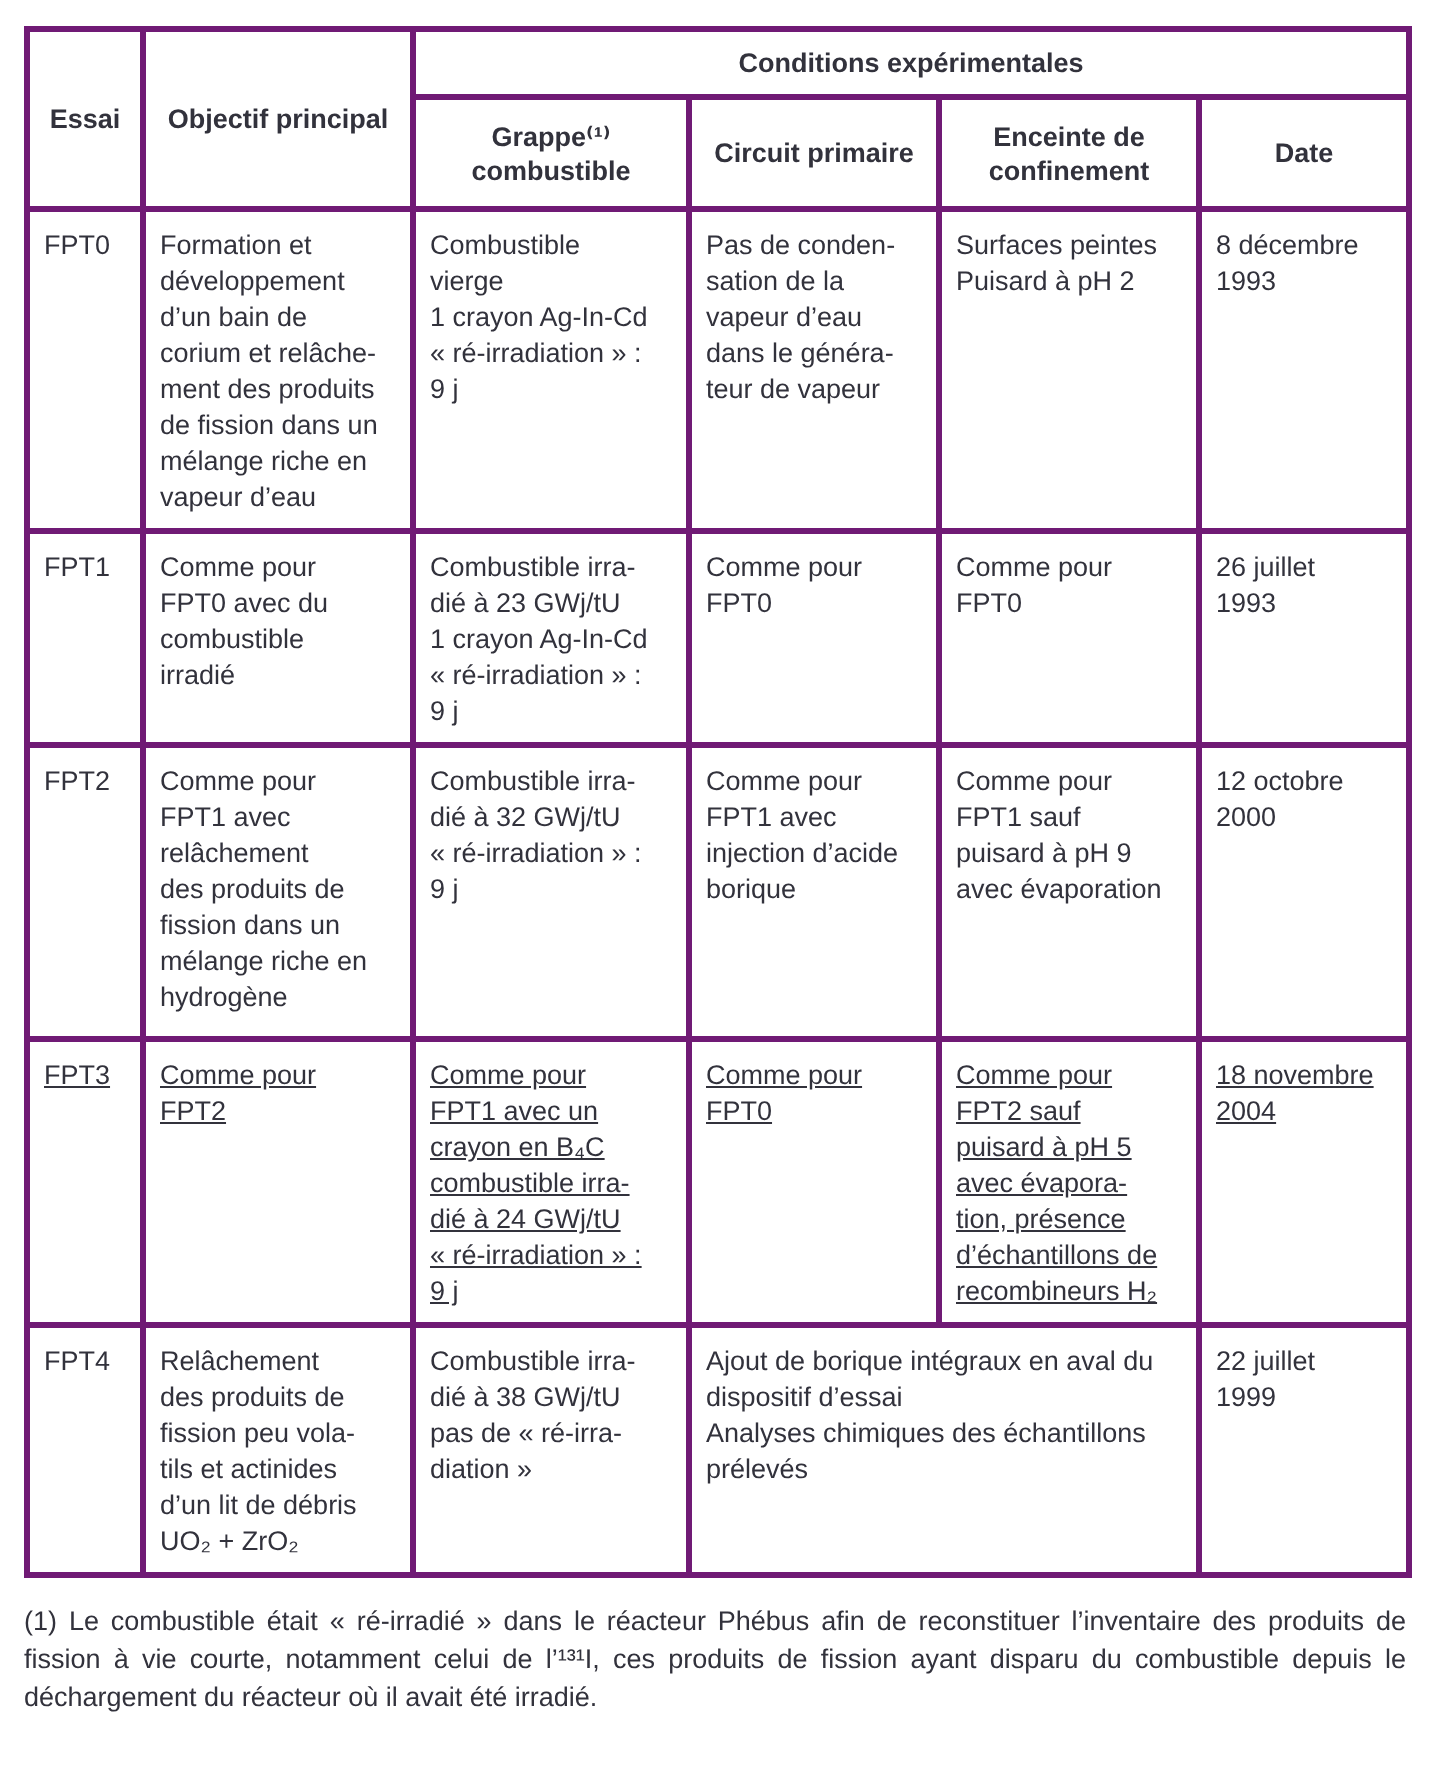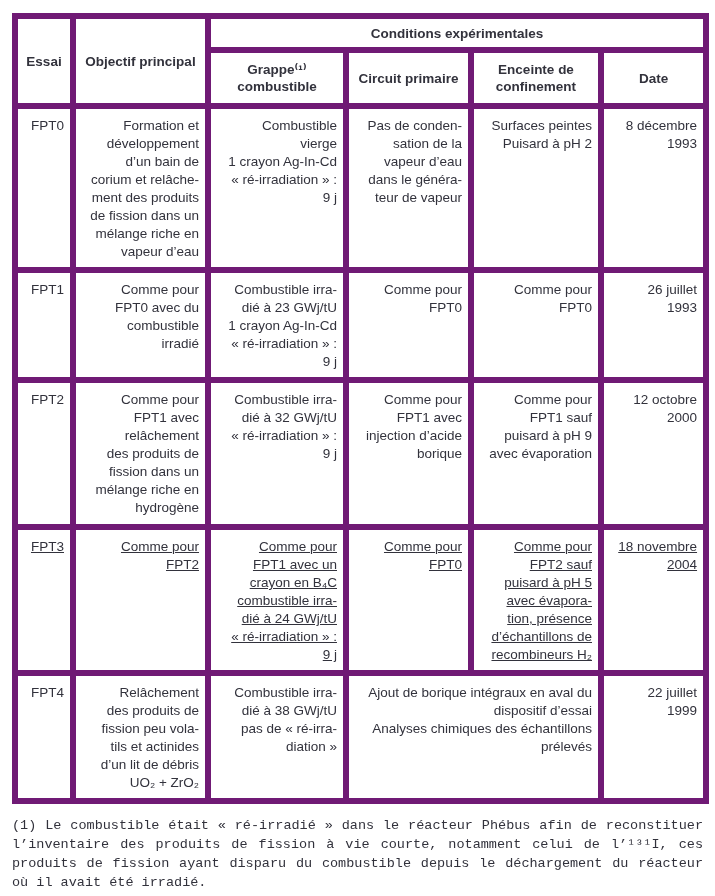--- a/index.html
+++ b/index.html
@@ -16,53 +16,52 @@
   .caption .cap-label { font-weight: bold; }
   .caption .cap-text { margin-left: 7px; }
 
   table.main {
     width: 691px;
     border-collapse: collapse;
     table-layout: fixed;
     border: 2px solid #6f6f6f;
   }
   table.main th, table.main td {
-    border: 6px solid #701a75;
+    border: 3px solid #701a75;
     font-size: 13.5px;
     white-space: pre-line;
     overflow: hidden;
   }
   table.main th {
     font-weight: bold;
     text-align: center;
     vertical-align: middle;
     line-height: 17px;
     padding: 4px 4px;
   }
   table.main td {
     vertical-align: top;
-    text-align: right;
+    text-align: left;
     padding: 8px 6px 6px 7px;
     line-height: 18px;
   }
   tr.hrow1 { height: 34px; }
   tr.hrow2 { height: 56px; margin-top: 16px; }
   tr.r0 { height: 160px; }
   tr.r1 { height: 101px; }
   tr.r2 { height: 147px; }
   tr.r3 { height: 142px; text-decoration: underline; }
   tr.r4 { height: 123px; border-radius: 25px; }
 
   .footnote {
     width: 691px;
     margin-top: 12px;
     font-size: 13.5px;
     line-height: 19px;
     text-align: justify;
-    font-family: Liberation Mono, monospace;
   }
 </style>
 </head>
 <body>
 
 <div class="page">
 
 
   <table class="main">
     <colgroup>

